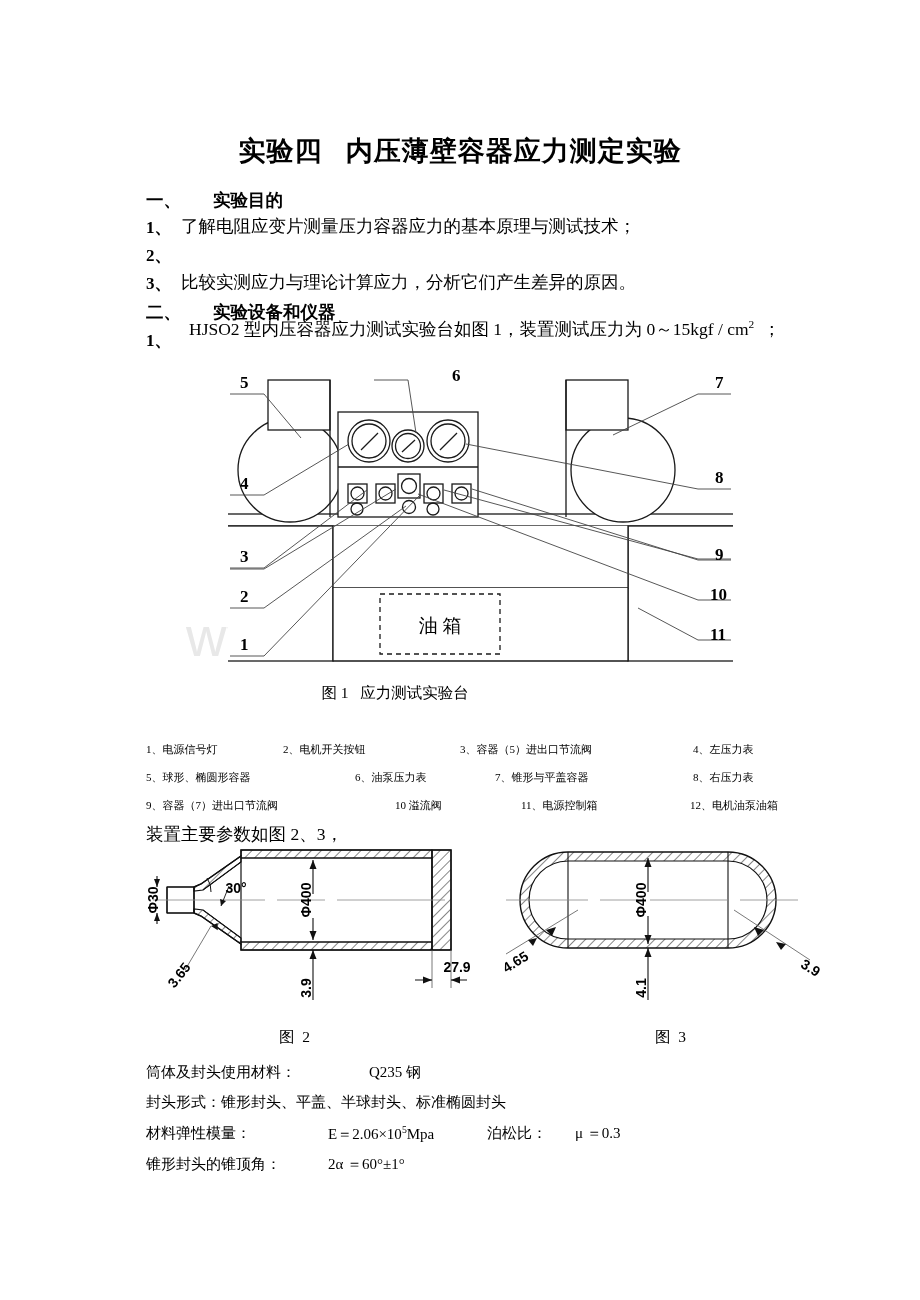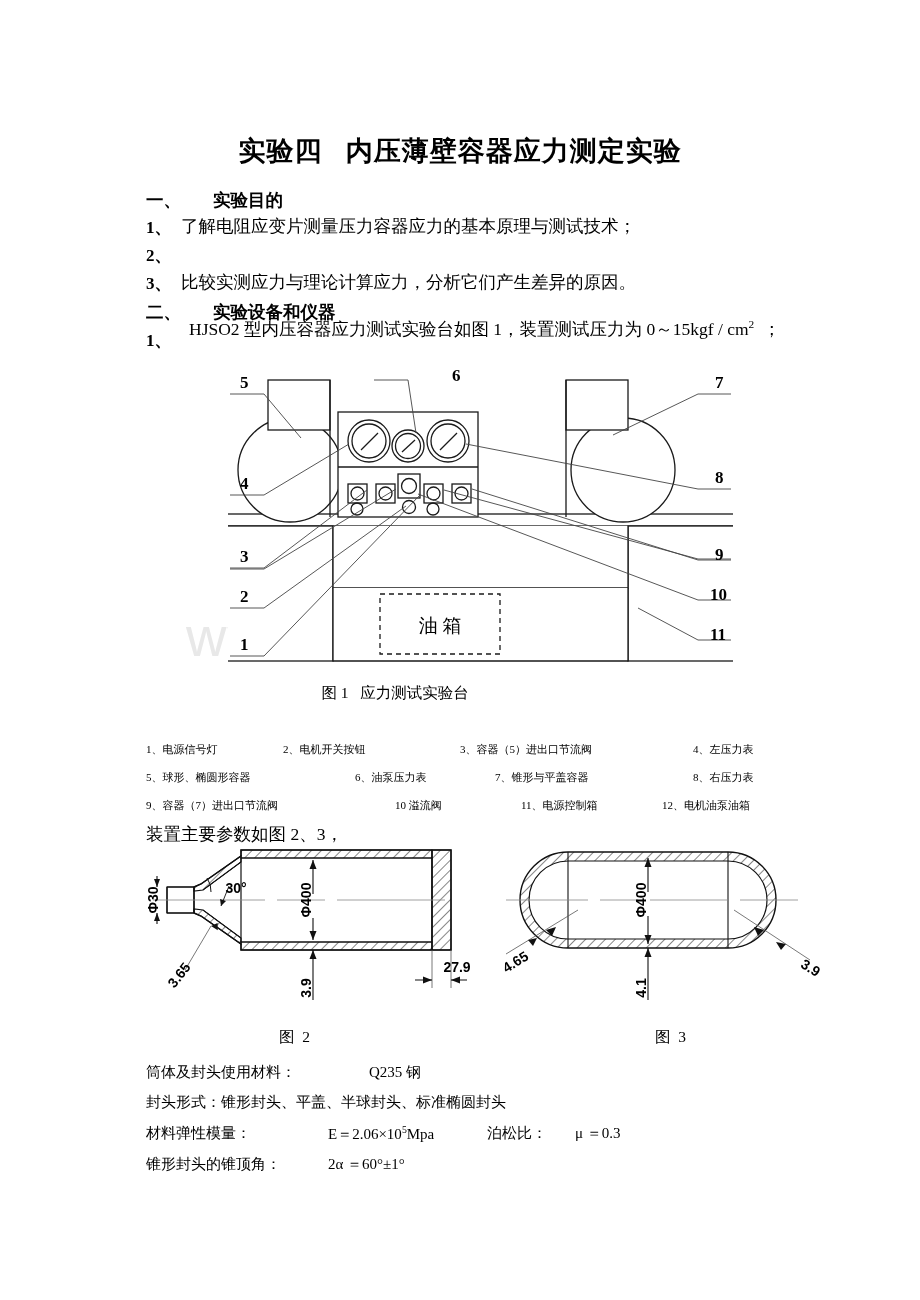--- a/index.html
+++ b/index.html
@@ -248,21 +248,21 @@
   <div class="parts-line" style="left:693px; top:742px;">4、左压力表</div>
 
   <div class="parts-line" style="left:146px; top:770px;">5、球形、椭圆形容器</div>
   <div class="parts-line" style="left:355px; top:770px;">6、油泵压力表</div>
   <div class="parts-line" style="left:495px; top:770px;">7、锥形与平盖容器</div>
   <div class="parts-line" style="left:693px; top:770px;">8、右压力表</div>
 
   <div class="parts-line" style="left:146px; top:798px;">9、容器（7）进出口节流阀</div>
   <div class="parts-line" style="left:395px; top:798px;">10 溢流阀</div>
   <div class="parts-line" style="left:521px; top:798px;">11、电源控制箱</div>
-  <div class="parts-line" style="left:662px; top:798px;text-align:right;">12、电机油泵油箱</div>
+  <div class="parts-line" style="left:690px; top:798px;text-align:right;">12、电机油泵油箱</div>
 
   <div class="txt" style="left:146px; top:824px;">装置主要参数如图 2、3，</div>
 
   <div class="fig2-wrap">
     <svg width="330" height="168" viewBox="0 0 330 168" xmlns="http://www.w3.org/2000/svg">
       <defs>
         <pattern id="hatch2" patternUnits="userSpaceOnUse" width="7" height="7" patternTransform="rotate(45)">
           <line x1="0" y1="0" x2="0" y2="7" stroke="#111" stroke-width="1"></line>
         </pattern>
       </defs>

